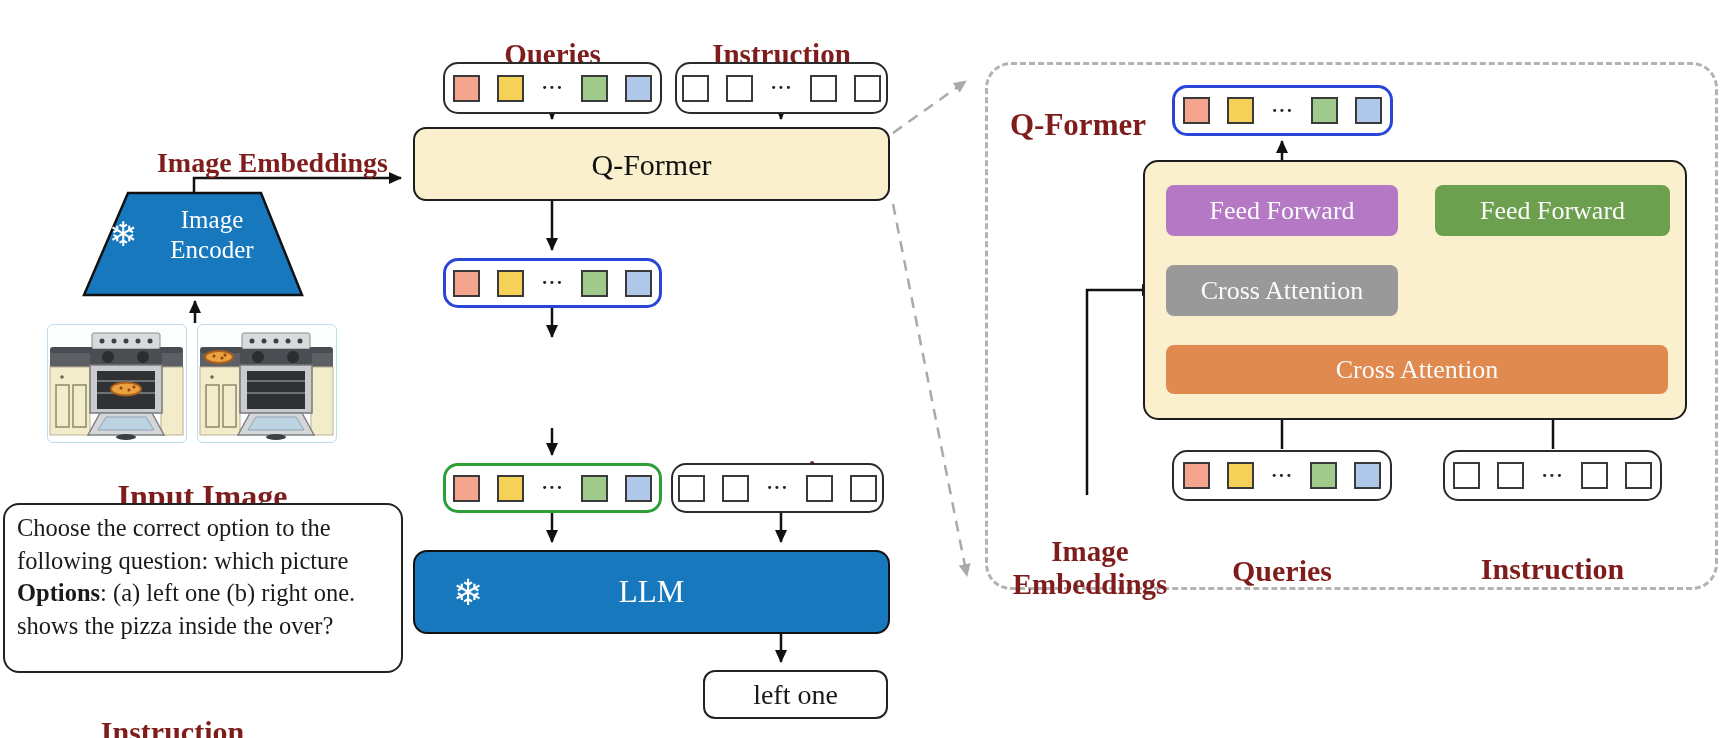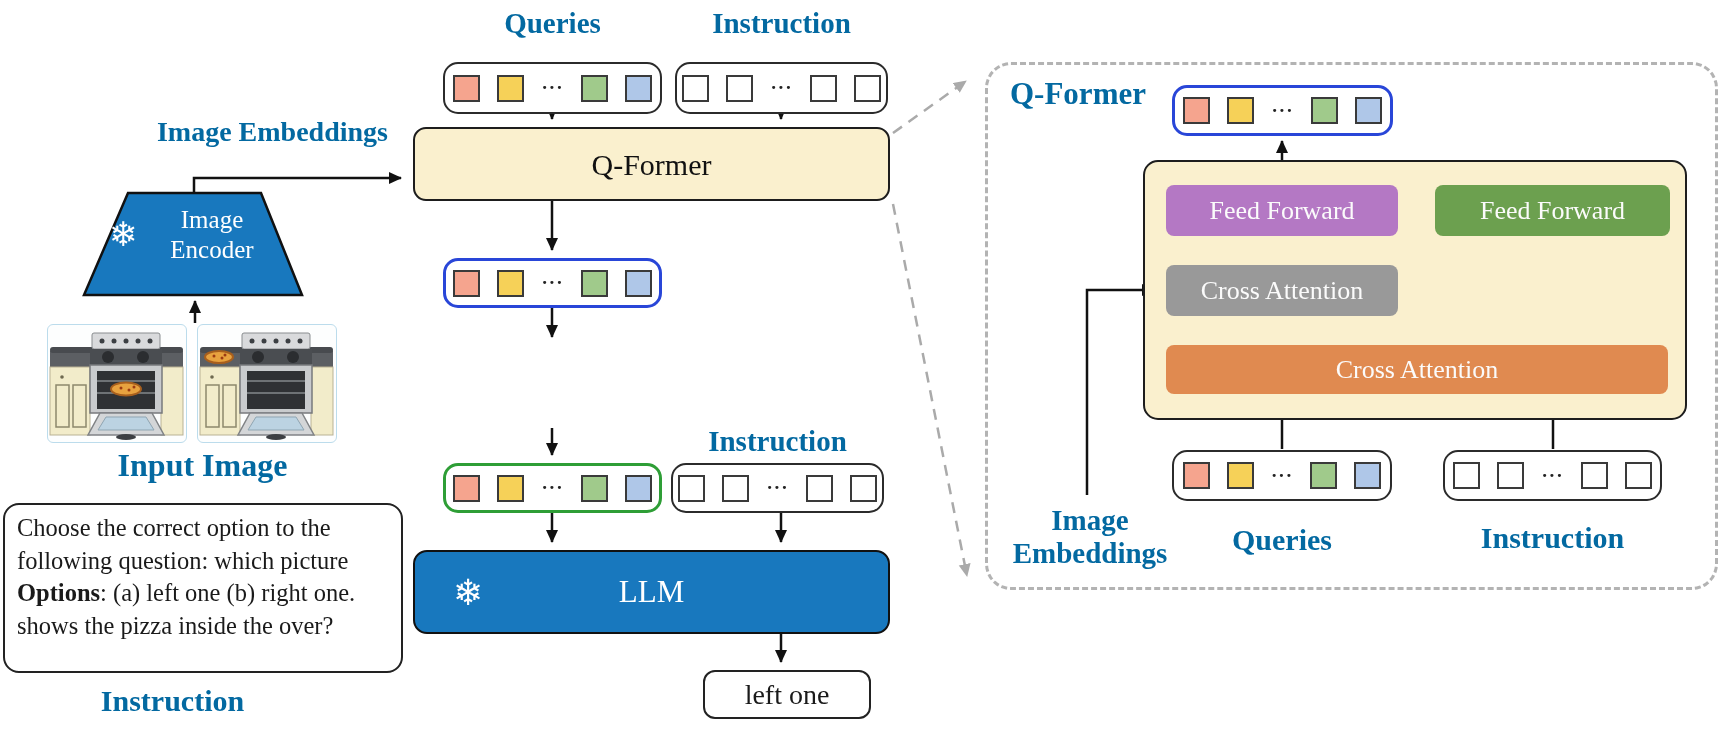--- a/index.html
+++ b/index.html
@@ -1,20 +1,20 @@
 <!DOCTYPE html>
 <html><head>
 <meta charset="utf-8">
 <style>
   html,body{margin:0;padding:0;background:#ffffff;}
   #canvas{position:relative;width:1723px;height:738px;background:#ffffff;overflow:hidden;
           font-family:"Liberation Serif", serif;color:#1a1a1a;}
   .abs{position:absolute;}
-  .bold-label{font-family:"Liberation Serif", serif;font-weight:bold;color:#0369a1;
-              text-align:center;font-size:28px;line-height:31px;white-space:nowrap;}
+  .bold-label{font-family:"Liberation Serif", serif;font-weight:bold;color:#7f1d1d;
+              text-align:center;font-size:28px;line-height:31px;white-space:nowrap;margin-top:31px;}
   
   .token-row{position:absolute;display:flex;align-items:center;justify-content:center;gap:17px;
              background:#fff;border:2px solid #2b2b2b;border-radius:15px;box-sizing:border-box;}
   .token-row .token{width:27px;height:27px;border:2px solid #3a3a3a;box-sizing:border-box;display:inline-block;}
   .token-row .dots{font-size:19px;font-weight:bold;color:#222;letter-spacing:1px;line-height:10px;}
   .token-row.outline-blue{border:3px solid #2946d8;}
   .token-row.outline-green{border:3px solid #2e9e36;}
   
   .cream-box{position:absolute;background:#faf0ce;border:2px solid #1d1d1d;border-radius:13px;
              display:flex;flex-direction:column;align-items:center;justify-content:center;
@@ -218,21 +218,21 @@
       <span class="dots">···</span>
       <span class="token" style="background: rgb(255, 255, 255);"></span>
       <span class="token" style="background: rgb(255, 255, 255);"></span>
     </div>
 
   <div class="blue-box z1" style="left:413px;top:550px;width:477px;height:84px;">
     <div class="snowflake" style="left:38px;top:24px;font-size:36px;">❄</div>
     <span>LLM</span>
   </div>
 
-  <div class="plain-box z1" style="left:703px;top:670px;width:168px;height:49px;">
+  <div class="plain-box z1" style="left:703px;top:670px;width:185px;height:49px;">
       <span>left one</span>
     </div>
 
   <div class="dashed-panel z1" style="left:985px;top:62px;width:733px;height:528px;"></div>
 
   <div class="abs bold-label z1" style="left:998px;top:78px;width:160px;font-size:31px;">Q-Former</div>
 
   <div class="token-row outline-blue z1" style="left:1172px;top:85px;width:221px;height:51px;">
       <span class="token" style="background: rgb(245, 164, 142);"></span>
       <span class="token" style="background: rgb(246, 209, 88);"></span>

